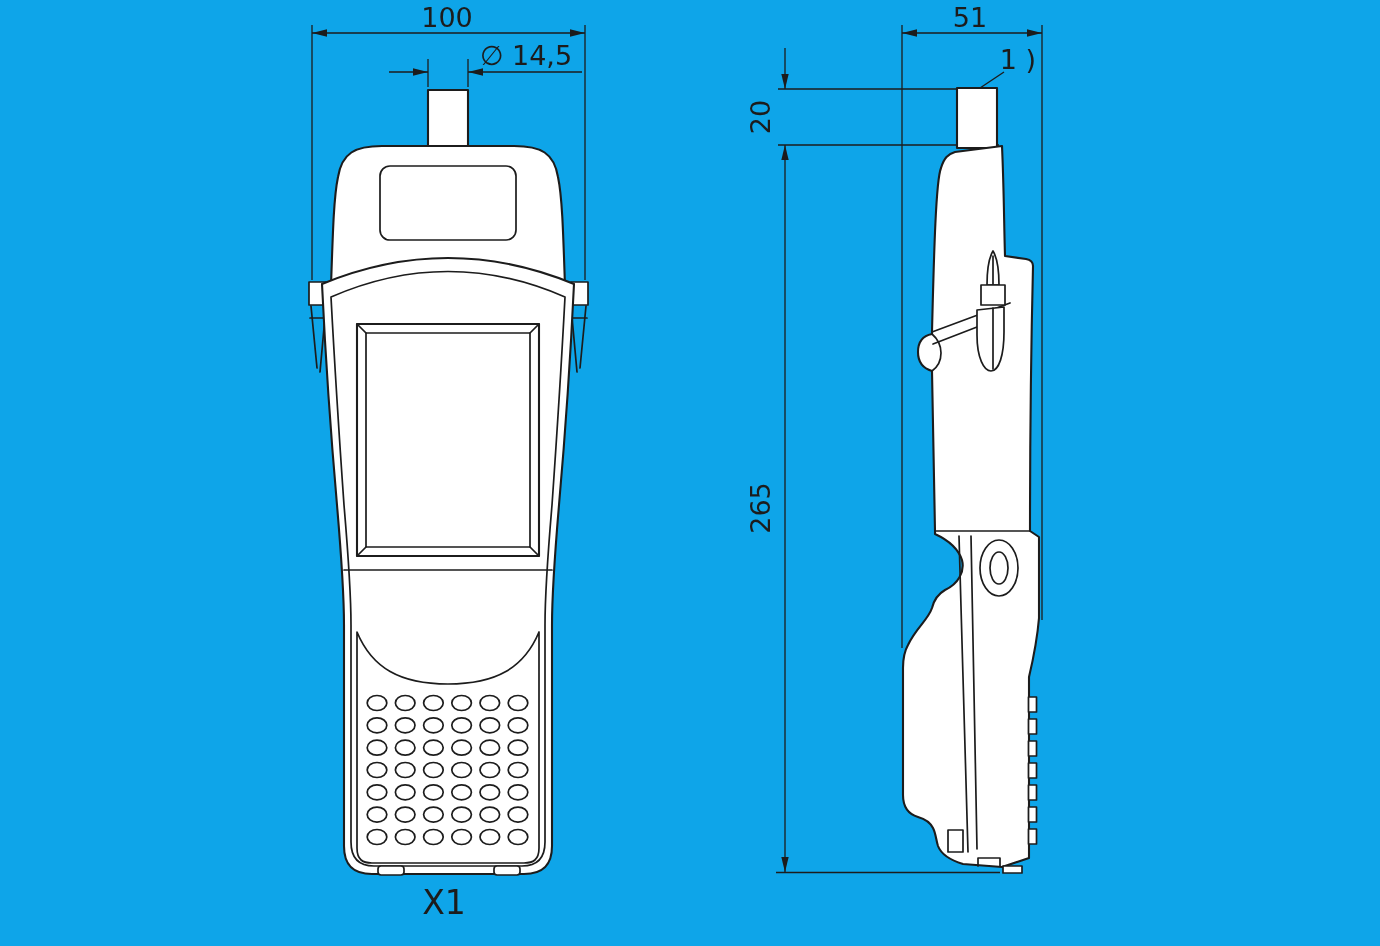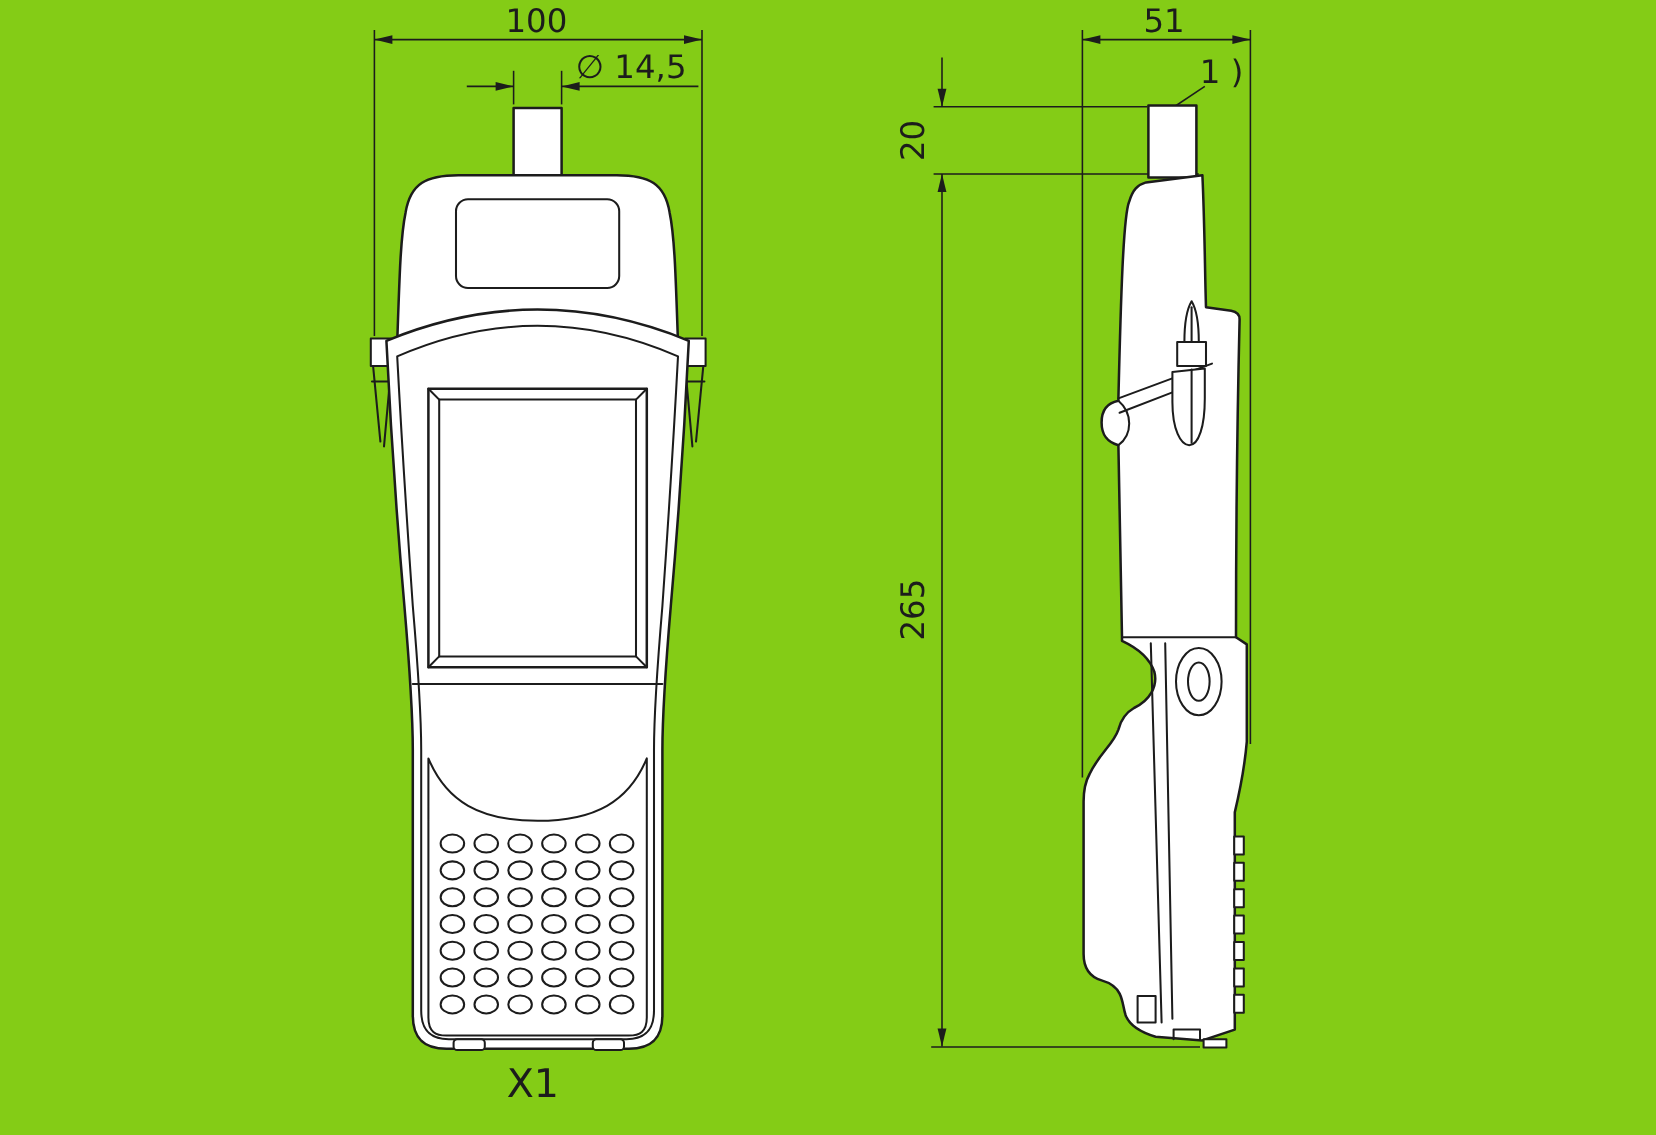--- a/index.html
+++ b/index.html
@@ -1,16 +1,16 @@
 <!DOCTYPE html>
 <html><head>
 <meta charset="utf-8">
 <style>
   html,body{margin:0;padding:0;background:#ffffff;}
-  .page{width:1380px;height:946px;position:relative;background:#84cc16;}
+  .page{width:1380px;height:946px;position:relative;background:#0ea5e9;}
   svg{display:block;}
   .objf{fill:#ffffff;stroke:#1c1c1c;stroke-width:2.1;stroke-linejoin:round;stroke-linecap:round;}
   .det{fill:none;stroke:#1c1c1c;stroke-width:1.7;stroke-linejoin:round;stroke-linecap:round;}
   .detf{fill:#ffffff;stroke:#1c1c1c;stroke-width:1.7;stroke-linejoin:round;stroke-linecap:round;}
   .dim{fill:none;stroke:#1c1c1c;stroke-width:1.3;stroke-linecap:butt;}
   .arrow{fill:#1c1c1c;stroke:none;}
   .dimtxt{font-family:"DejaVu Sans","Liberation Sans",sans-serif;font-size:27px;fill:#1c1c1c;}
   .bigtxt{font-family:"DejaVu Sans","Liberation Sans",sans-serif;font-size:33px;fill:#1c1c1c;}
 </style>
 </head>

